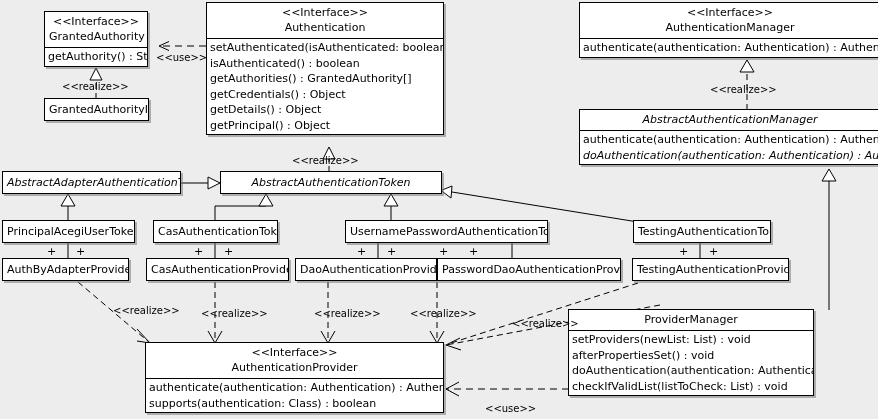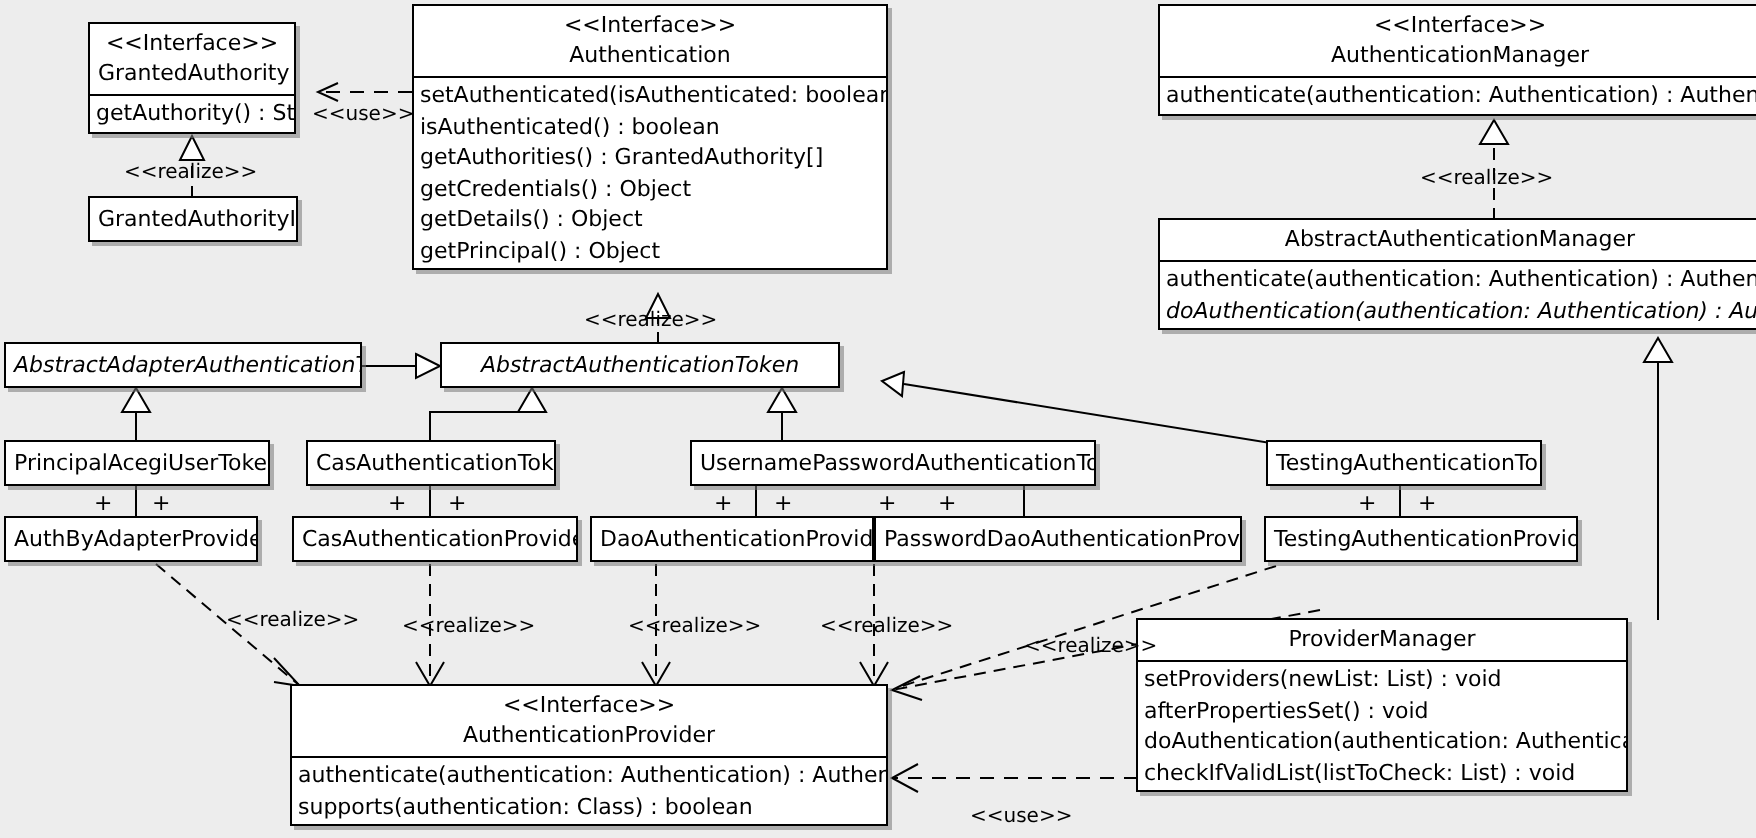--- a/index.html
+++ b/index.html
@@ -24,21 +24,21 @@
   }
   .hdr{
     padding:2px 4px 3px 4px;
     text-align:center;
     line-height:15px;
     font-size:11px;
     white-space:nowrap;
   }
   .hdr .stereo{display:block;font-size:11px;}
   .hdr .nm{display:block;font-size:11px;}
-  .hdr.abstract .nm{}
+  .hdr.abstract .nm{font-style:italic;}
   .compart{
     border-top:1px solid #000;
     padding:1px 0 1px 0;
   }
   .compart .op{
     display:block;
     font-size:11px;
     line-height:15.5px;
     white-space:nowrap;
     padding-left:3px;
@@ -242,21 +242,21 @@
     <div class="compart">
       <span class="op">authenticate(authentication: Authentication) : Authentication</span>
       <span class="op abstract">doAuthentication(authentication: Authentication) : Authentication</span>
     </div>
   </div>
 
   <div class="uml" style="left:2px;top:171px;width:179px;">
     <div class="simple italic">AbstractAdapterAuthenticationToken</div>
   </div>
 
-  <div class="uml" style="left:220px;top:171px;width:200px;">
+  <div class="uml" style="left:220px;top:171px;width:222px;">
     <div class="simple italic">AbstractAuthenticationToken</div>
   </div>
 
   <div class="uml" style="left:2px;top:220px;width:133px;">
     <div class="simple">PrincipalAcegiUserToken</div>
   </div>
   <div class="uml" style="left:153px;top:220px;width:125px;">
     <div class="simple">CasAuthenticationToken</div>
   </div>
   <div class="uml" style="left:345px;top:220px;width:203px;">

